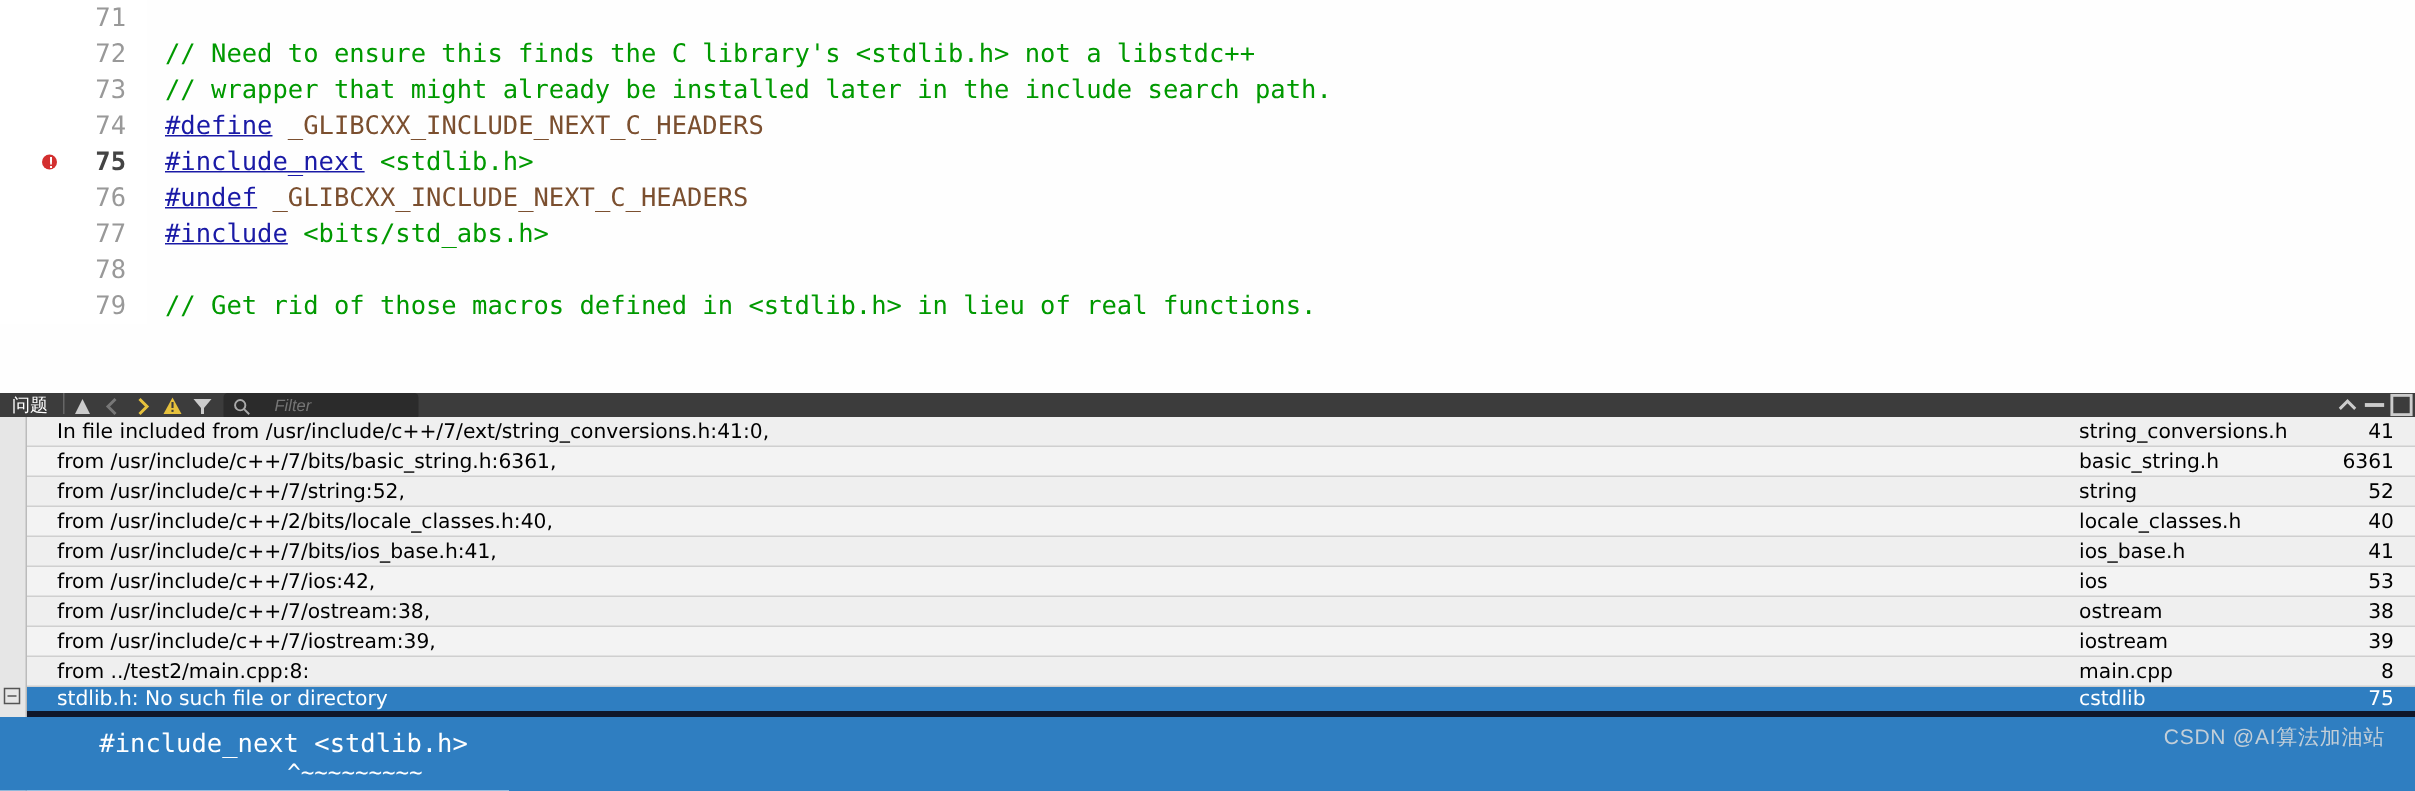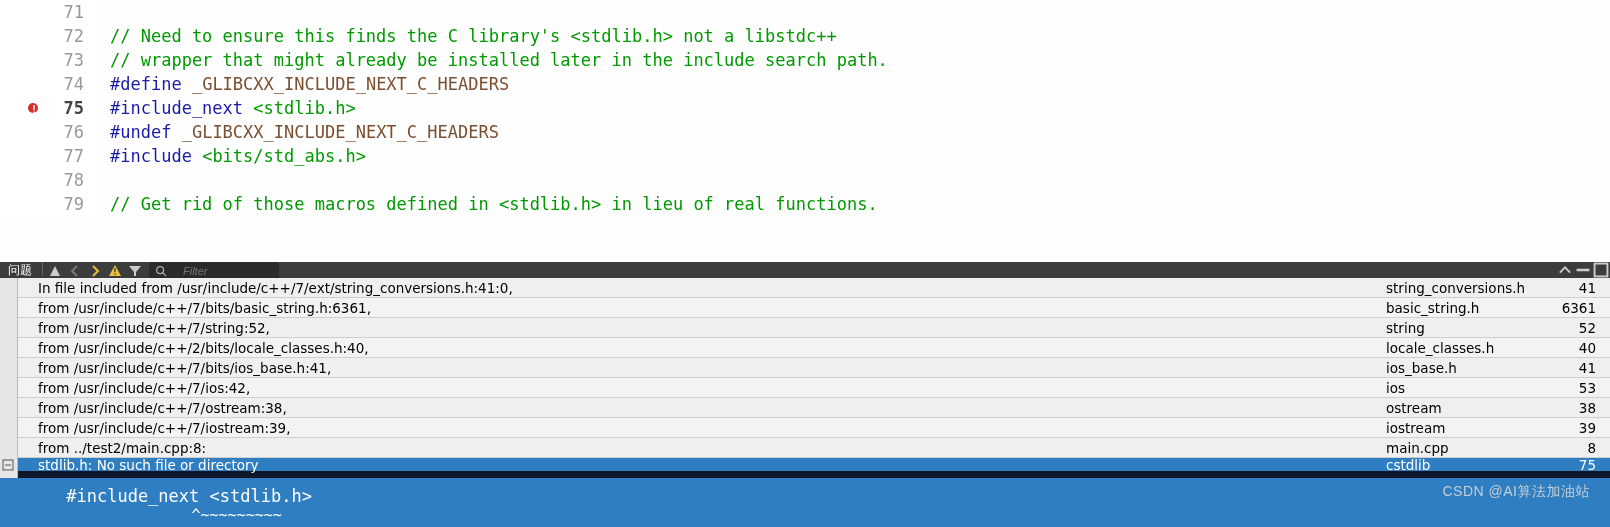--- a/index.html
+++ b/index.html
@@ -12,21 +12,21 @@
   .gutter.err::before {
     content: ""; position: absolute; left: 28px; top: 7px; width: 10px; height: 10px;
     background: #d32f2f; border-radius: 50%;
   }
   .gutter.err::after {
     content: "!"; position: absolute; left: 31px; top: 2px; font-size: 10px; color: #fff; font-weight: bold;
   }
   .gutter.active { font-weight: bold; color: #444; }
   .codecell { flex: 1; padding-left: 12px; }
   .tok-comment { color: #009900; }
-  .tok-macro   { color: #1a1aa6; }
+  .tok-macro   { color: #1a1aa6; text-decoration: underline; }
   .tok-inc     { color: #009900; }
   .tok-ident   { color: #7b4f2f; }
   
   
   .problems { height: 309px; display: flex; flex-direction: column; font-family: "DejaVu Sans", Arial, sans-serif; }
   
   .phdr { height: 16px; background: #3c3c3c; display: flex; align-items: flex-start; font-size: 12px; position: relative; }
   .phdr-tab { color: #fff; padding: 0 8px; height: 100%; display: flex; align-items: center; }
   .phdr-sep { width: 1px; height: 14px; background: #666; margin: 0 2px; }
   .phdr-ico { width: 18px; height: 18px; display: flex; align-items: center; justify-content: center; margin: 0 1px; color: #ccc; }
@@ -37,21 +37,21 @@
   .phdr-right { position: absolute; right: 0; top: 0; height: 100%; display: flex; align-items: center; }
   .phdr-right .sqbtn { width: 18px; height: 18px; display: flex; align-items: center; justify-content: center; color: #ccc; }
   
   .plist { flex: 1; overflow-y: auto; background: #fff; font-size: 13.5px; position: relative; }
   .prow { display: flex; align-items: center; height: 20px; border-bottom: 1px solid #cfcfcf; background: #efefef; padding-left: 38px; justify-content: flex-end; }
   .prow:nth-child(odd){ background:#f3f3f3; }
   .prow .msg { flex: 1; overflow: hidden; text-overflow: ellipsis; white-space: nowrap; }
   .filecol { width: 170px; text-align: left; padding-left: 4px; }
   .lncol { width: 58px; text-align: right; padding-right: 14px; }
   
-  .prow.sel { background: #2f7ec1; color: #fff; border-bottom: 7px solid #0f172a; }
+  .prow.sel { background: #2f7ec1; color: #fff; border-bottom: 4px solid #0f172a; }
   
   .detail { background: #2f7ec1; color: #fff; padding: 4px 0 6px 38px; font-size: 15px; position: relative; }
   .detail .snippet { font-family: "DejaVu Sans Mono", Consolas, monospace; font-size: 17px; padding: 4px 0 0 18px; white-space: pre; }
   .detail .caret { font-family: "DejaVu Sans Mono", Consolas, monospace; font-size: 15px; padding-left: 18px; white-space: pre; }
   .detail .path { font-size: 13px; padding: 6px 0 4px 0; }
   
   .leftgutter { position: absolute; left: 0; top: 0; width: 18px; height: 100%; background: #e6e6e6; border-right: 1px solid #bbb; }
   .leftgutter .min { position: absolute; left: 2px; width: 12px; height: 12px; }
   .leftgutter .min svg { width: 12px; height: 12px; stroke: #555; fill: none; }
   

